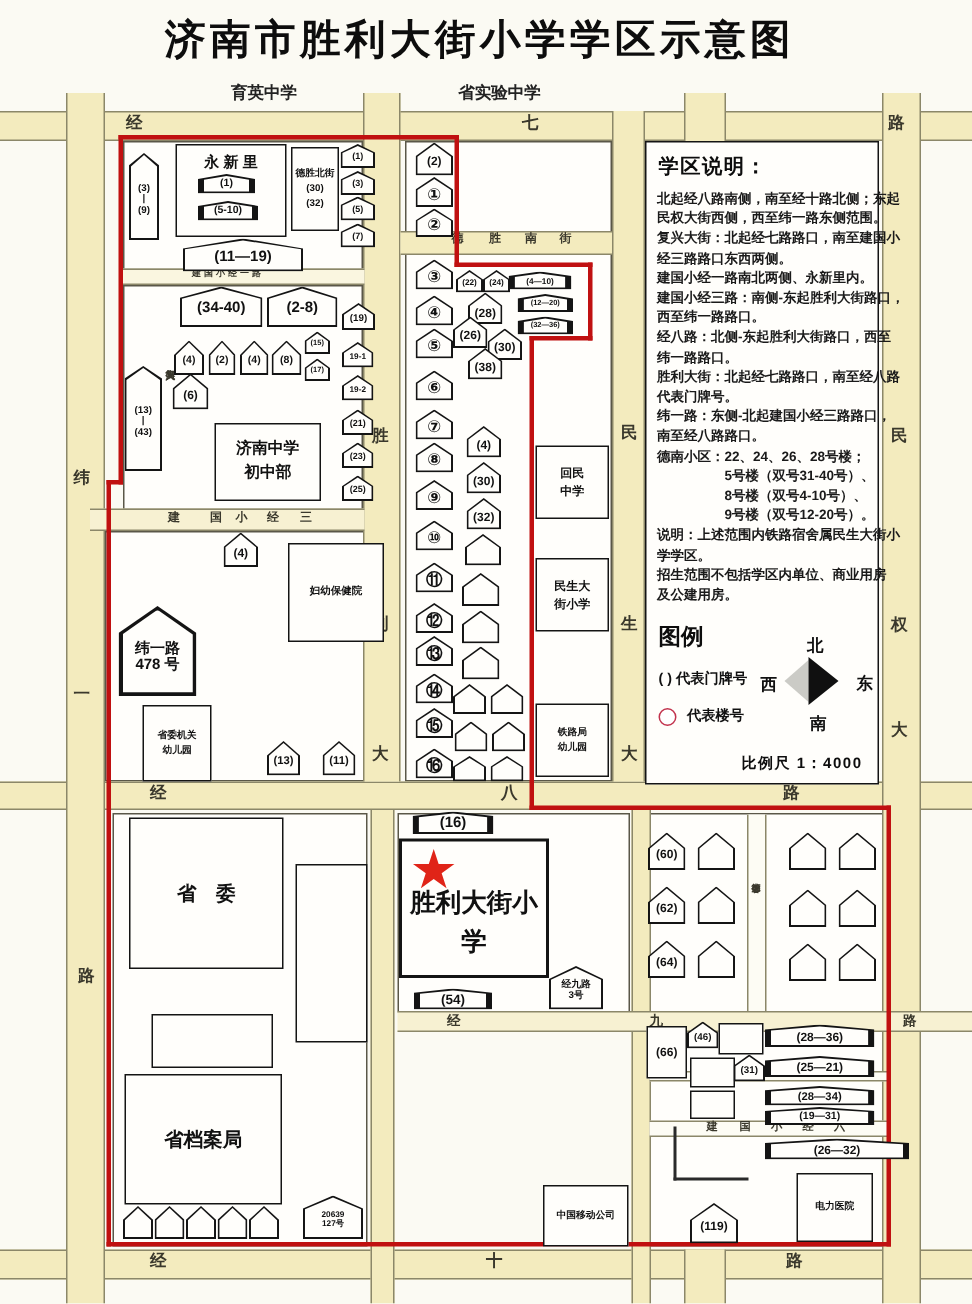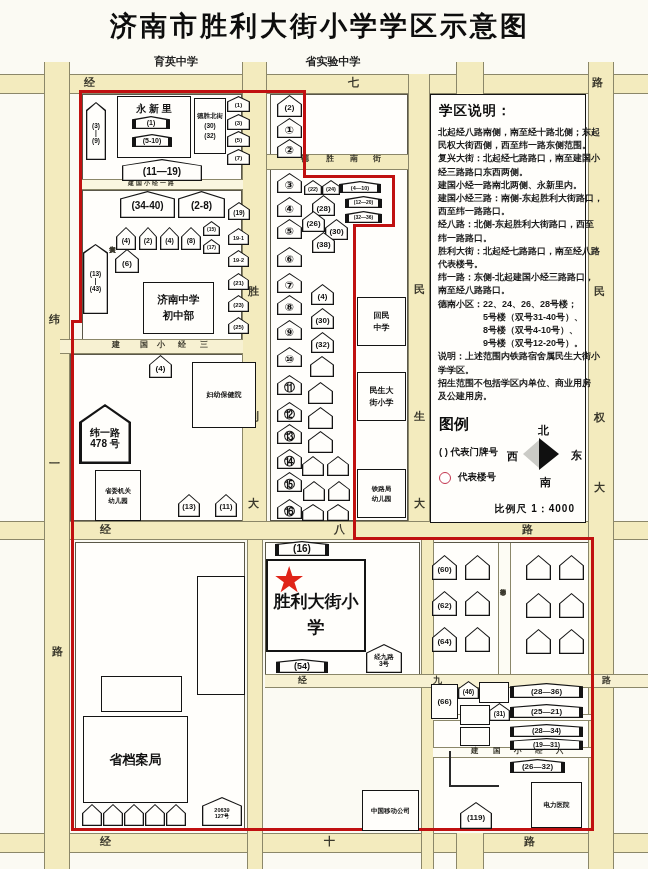--- a/index.html
+++ b/index.html
@@ -154,20 +154,23 @@
 中学</span>
       </div>
       <div class="bx" style="left: 357px; top: 372px; width: 49px; height: 49px; border-width: 1.4px;">
         <span class="lbl" style="font-size: 8px;">民生大
 街小学</span>
       </div>
       <div class="bx" style="left: 357px; top: 469px; width: 49px; height: 49px; border-width: 1.4px;">
         <span class="lbl" style="font-size: 6.5px;">铁路局
 幼儿园</span>
       </div>
+      <div class="bx" style="left: 86px; top: 545px; width: 103px; height: 101px; border-width: 1.4px;">
+        <span class="lbl" style="font-size: 13px;">省　委</span>
+      </div>
       <div class="bx" style="left: 197px; top: 576px; width: 48px; height: 119px; border-width: 1.4px;"></div>
       <div class="bx" style="left: 101px; top: 676px; width: 81px; height: 36px; border-width: 1.4px;"></div>
       <div class="bx" style="left: 83px; top: 716px; width: 105px; height: 87px; border-width: 1.4px;">
         <span class="lbl" style="font-size: 13px;">省档案局</span>
       </div>
       <div class="bx" style="left: 266px; top: 559px; width: 100px; height: 93px; border-width: 2.5px; align-items: flex-end; padding-bottom: 10px;">
         <span class="star" style="color: rgb(224, 36, 24); font-size: 36px; left: 5px; top: 1px;">★</span>
         <span class="lbl" style="font-size: 17px;">胜利大街小学</span>
       </div>
       <div class="bx" style="left: 362px; top: 790px; width: 57px; height: 41px; border-width: 1.4px;">
@@ -690,21 +693,21 @@
           <div class="inner" style="clip-path: polygon(0% 22%, 50% 0%, 100% 22%, 100% 100%, 0% 100%); inset: 1.3px 4px;"></div>
         </div>
         <span class="lbl" style="font-size: 7.5px; padding-top: 1.287px;">(28—34)</span>
       </div>
       <div class="hs" style="left: 510px; top: 738px; width: 73px; height: 12px;">
         <div class="shell" style="clip-path: polygon(0% 22%, 50% 0%, 100% 22%, 100% 100%, 0% 100%);">
           <div class="inner" style="clip-path: polygon(0% 22%, 50% 0%, 100% 22%, 100% 100%, 0% 100%); inset: 1.3px 4px;"></div>
         </div>
         <span class="lbl" style="font-size: 7px; padding-top: 1.188px;">(19—31)</span>
       </div>
-      <div class="hs" style="left: 510px; top: 759px; width: 55px; height: 14px;">
+      <div class="hs" style="left: 510px; top: 759px; width: 96px; height: 14px;">
         <div class="shell" style="clip-path: polygon(0% 22%, 50% 0%, 100% 22%, 100% 100%, 0% 100%);">
           <div class="inner" style="clip-path: polygon(0% 22%, 50% 0%, 100% 22%, 100% 100%, 0% 100%); inset: 1.3px 4px;"></div>
         </div>
         <span class="lbl" style="font-size: 8px; padding-top: 1.386px;">(26—32)</span>
       </div>
       <div class="hs" style="left: 460px; top: 802px; width: 32px; height: 27px;">
         <div class="shell" style="clip-path: polygon(0% 42%, 50% 0%, 100% 42%, 100% 100%, 0% 100%);">
           <div class="inner" style="clip-path: polygon(0% 42%, 50% 0%, 100% 42%, 100% 100%, 0% 100%); inset: 1.3px;"></div>
         </div>
         <span class="lbl" style="font-size: 8px; padding-top: 5.103px;">(119)</span>
@@ -751,21 +754,21 @@
         <div>北起经八路南侧，南至经十路北侧；东起</div>
         <div>民权大街西侧，西至纬一路东侧范围。</div>
         <div>复兴大街：北起经七路路口，南至建国小</div>
         <div>经三路路口东西两侧。</div>
         <div>建国小经一路南北两侧、永新里内。</div>
         <div>建国小经三路：南侧-东起胜利大街路口，</div>
         <div>西至纬一路路口。</div>
         <div>经八路：北侧-东起胜利大街路口，西至</div>
         <div>纬一路路口。</div>
         <div>胜利大街：北起经七路路口，南至经八路</div>
-        <div>代表楼号。</div>
+        <div>代表门牌号。</div>
         <div>纬一路：东侧-北起建国小经三路路口，</div>
         <div>南至经八路路口。</div>
         <div>德南小区：22、24、26、28号楼；</div>
         <div>　　　　　5号楼（双号31-40号）、</div>
         <div>　　　　　8号楼（双号4-10号）、</div>
         <div>　　　　　9号楼（双号12-20号）。</div>
         <div>说明：上述范围内铁路宿舍属民生大街小</div>
         <div>学学区。</div>
         <div>招生范围不包括学区内单位、商业用房</div>
         <div>及公建用房。</div>

